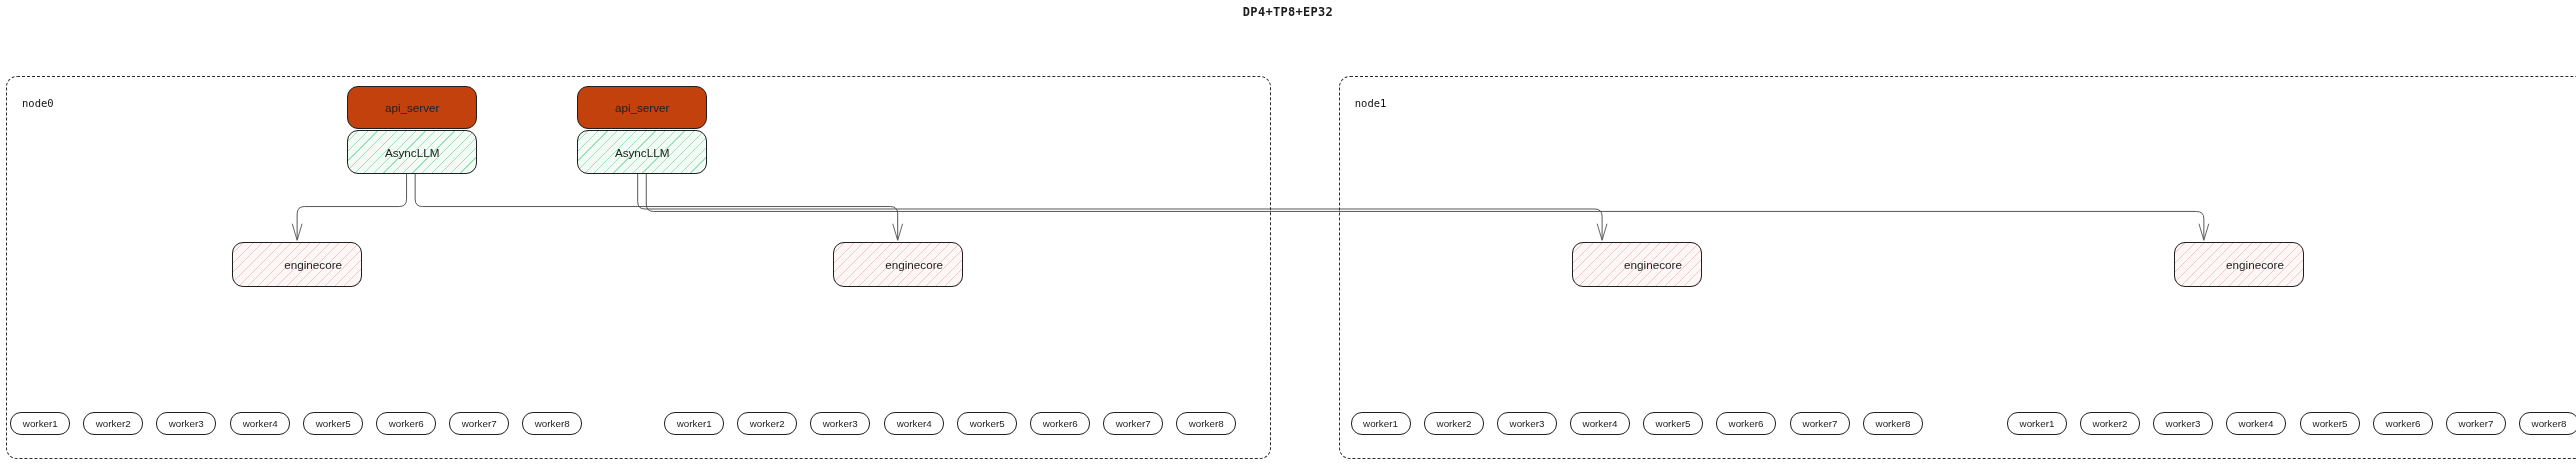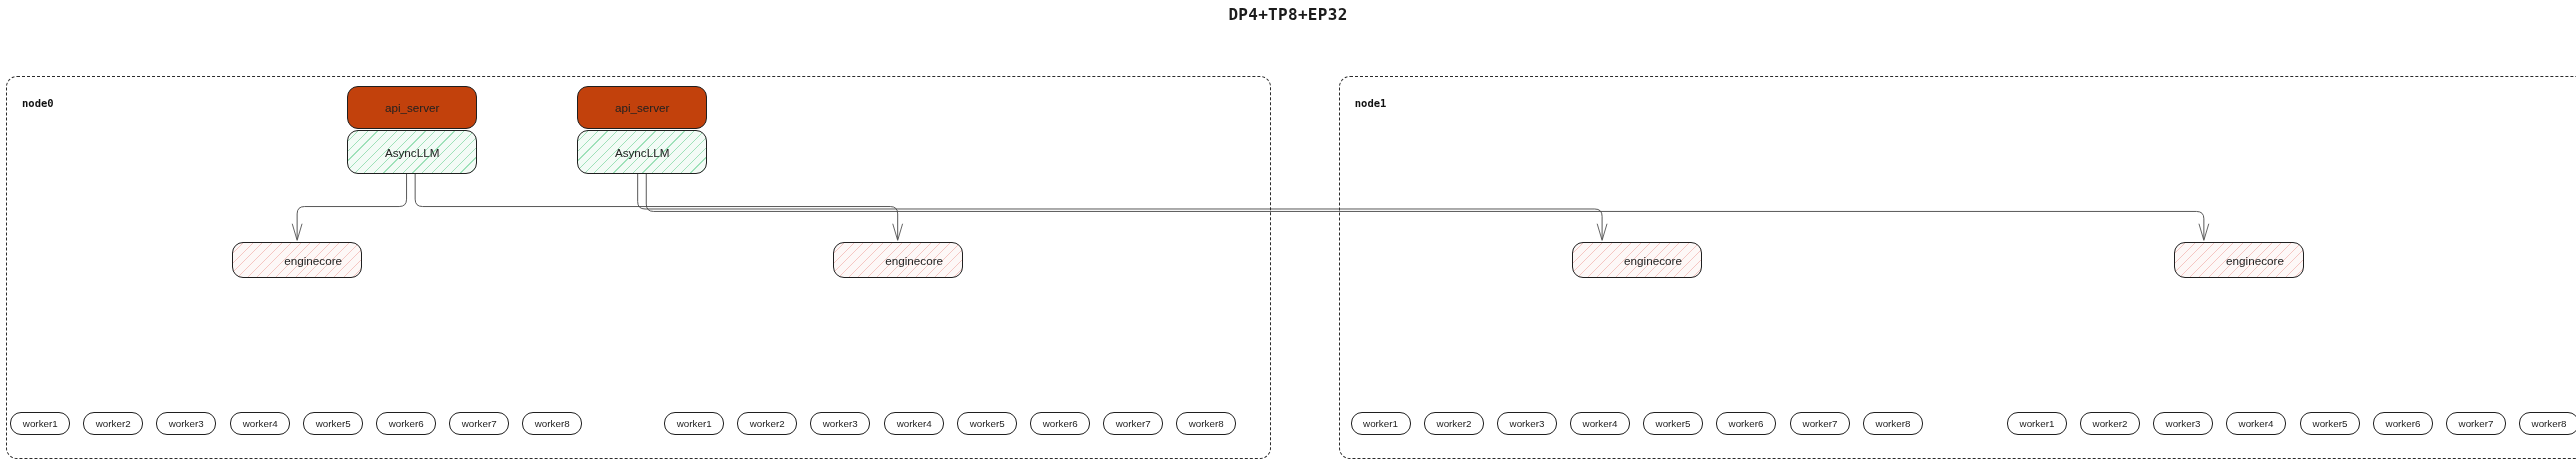--- a/index.html
+++ b/index.html
@@ -8,47 +8,47 @@
     width:2576px;height:469px;
     background:#ffffff;
     font-family:"Liberation Sans", sans-serif;
     color:#212121;
     overflow:hidden;
   }
   .title{
     position:absolute;top:4.9px;left:0;width:100%;
     text-align:center;
     font-family:"DejaVu Sans Mono", monospace;
-    font-weight:bold;font-size:16px;letter-spacing:0.3px;color:#1b1b1b;
+    font-weight:bold;font-size:12px;letter-spacing:0.3px;color:#1b1b1b;
   }
   .node{
     position:absolute;top:76px;width:1263px;height:381px;
     border:1.2px dashed #2b2b2b;border-radius:11px;
     background:transparent;
   }
   .node-label{
     position:absolute;left:14.8px;top:19.7px;
     font-family:"DejaVu Sans Mono", monospace;
-    font-weight:bold;font-size:10.5px;color:#111;
+    font-weight:normal;font-size:10.5px;color:#111;
   }
   .box{
     position:absolute;width:130px;height:43px;
     border:1.2px solid #1f1f1f;border-radius:11px;
     background:#c2410c;
     display:flex;align-items:center;justify-content:center;
     font-size:11.7px;color:#212121;
     box-sizing:border-box;
   }
   .async{
     height:44px;
     background-color:#f3fbf6;
     background-image:repeating-linear-gradient(135deg, rgba(113,211,152,0.65) 0px, rgba(113,211,152,0.65) 0.9px, transparent 0.9px, transparent 6.8px);
   }
   .engine{
-    height:36px;
+    height:45px;
     background-color:#fdf8f7;
     background-image:repeating-linear-gradient(135deg, rgba(238,158,152,0.55) 0px, rgba(238,158,152,0.55) 0.7px, transparent 0.7px, transparent 6.8px);
     padding-left:32px;
   }
   .worker{
     position:absolute;width:60px;height:23.4px;
     border:1.2px solid #1f1f1f;border-radius:11px;
     background:#ffffff;
     display:flex;align-items:center;justify-content:center;
     font-size:9.8px;color:#212121;

